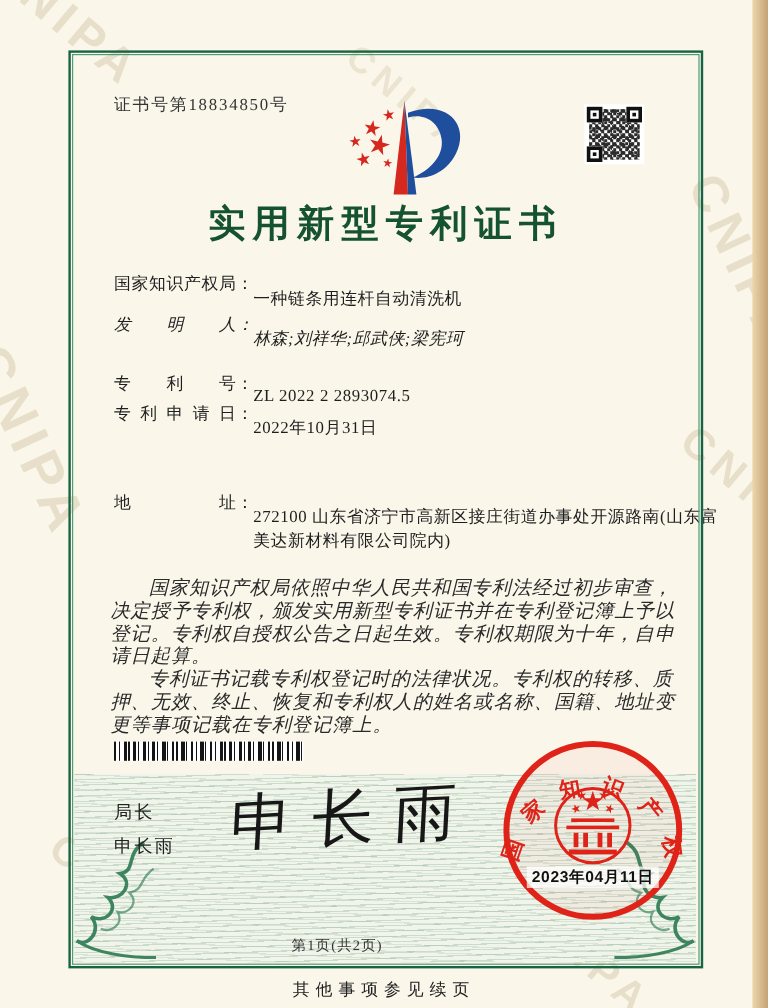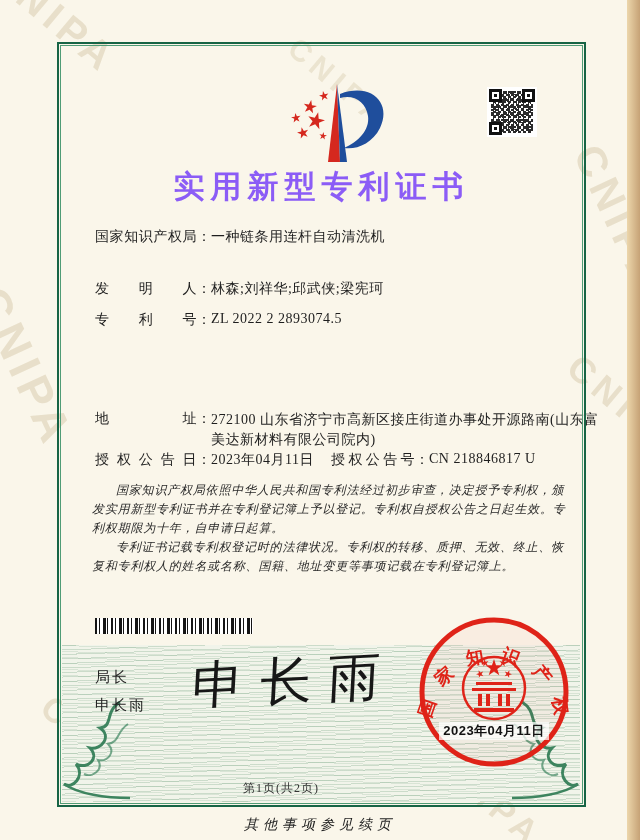--- a/index.html
+++ b/index.html
@@ -43,31 +43,31 @@
   .qr-noise { position:absolute; inset:4px;
     background:
       repeating-conic-gradient(#1a1a1a 0% 25%, transparent 0% 50%) 0 0/5px 5px,
       repeating-conic-gradient(transparent 0% 30%, #1a1a1a 0% 55%) 2px 3px/7px 7px;
     opacity:.92; }
   .finder { position:absolute; width:13px; height:13px; border:3px solid #111; background:#fff; }
   .finder::after { content:""; position:absolute; left:2px; top:2px; width:3px; height:3px; background:#111; }
   .f-tl { left:2px; top:2px; } .f-tr { right:2px; top:2px; } .f-bl { left:2px; bottom:2px; }
 
   .title { left:57px; top:166px; width:529px; text-align:center;
-    font-size:31px; font-weight:bold; letter-spacing:6px; color:#8b5cf6; z-index:2; }
+    font-size:31px; font-weight:bold; letter-spacing:6px; color:#14532d; z-index:2; }
 
   .frow { position:absolute; left:95px; font-size:14px; color:#1e1e1e; letter-spacing:0.5px; z-index:2; }
   .flabel { display:inline-block; width:102px; text-align:justify; text-align-last:justify; vertical-align:top; }
   .fcolon { display:inline-block; width:14px; vertical-align:top; }
-  .fvalue { display:inline-block; vertical-align:top; }
+  .fvalue { display:inline-block; vertical-align:top;margin-top:12px; }
   .addr-val { width:392px; line-height:19.5px; }
   .pair2 { position:absolute; left:236px; top:0; white-space:nowrap; }
   .flabel2 { display:inline-block; width:84px; text-align:justify; text-align-last:justify; }
 
-  .legal { left:92px; top:481px; width:484px; font-size:12px; line-height:19px;
+  .legal { left:92px; top:481px; width:484px; font-size:16px; line-height:19px;
     letter-spacing:0.8px; color:#2a2a2a; font-style:italic; z-index:2; }
   .legal p { text-indent:2em; }
 
   .barcode { left:95px; top:618px; width:158px; height:16px; z-index:2;
     background:repeating-linear-gradient(90deg,
       #141414 0 2px,#fff 2px 4px,#141414 4px 5px,#fff 5px 8px,
       #141414 8px 11px,#fff 11px 12px,#141414 12px 13px,#fff 13px 16px); }
 
   .director { left:95px; font-family:'Liberation Sans','DejaVu Sans',sans-serif;
     font-weight:normal; font-size:15px; color:#222; z-index:2; letter-spacing:2px; }
@@ -76,21 +76,21 @@
     z-index:2; }
 
   .seal { left:414px; top:612px; width:160px; height:160px; z-index:5; }
   .seal-date { position:absolute; left:25px; top:110px; width:110px; text-align:center;
     font-size:13px; font-weight:bold; color:#111; letter-spacing:0.5px;
     background:rgba(255,255,255,0.72); font-family:'Liberation Sans','DejaVu Sans',sans-serif; }
 
   .page-info { left:57px; top:780px; width:448px; text-align:center; font-size:12px;
     color:#333; z-index:2; letter-spacing:1px; }
   .continuation { left:0; top:816px; width:640px; text-align:center; font-size:14px;
-    font-style:italic; letter-spacing:5px; color:#222; z-index:2; }
+    letter-spacing:5px; color:#222; z-index:2; }
 </style>
 </head>
 <body>
 
 <div id="page">
 
   <span class="wm abs" style="left:-22px; top:-6px; font-size:40px; transform:rotate(40deg);">CNIPA</span>
   <span class="wm abs" style="left:278px; top:66px; font-size:30px; transform:rotate(40deg); opacity:.8;">CNIPA</span>
   <span class="wm abs" style="left:540px; top:195px; font-size:42px; transform:rotate(65deg);">CNIPA</span>
   <span class="wm abs" style="left:-60px; top:340px; font-size:46px; transform:rotate(65deg);">CNIPA</span>
@@ -113,20 +113,21 @@
       <path d="M62,4 C46,14 56,28 42,30 C54,38 44,52 32,50 C42,60 30,72 18,66 C28,78 14,92 6,86"></path>
       <path d="M70,26 C58,34 62,44 50,46 C58,54 50,64 40,62 C46,72 34,80 26,76" stroke-width="2" opacity="0.7"></path>
       <path d="M6,86 C20,96 48,100 72,100" stroke-width="2.5"></path>
     </g>
   </svg>
 
   <div class="frame abs">
     <div class="frame-inner"></div>
   </div>
 
+  <div class="cert-no abs">证书号第18834850号</div>
 
   <svg class="logo abs" viewBox="0 0 130 90">
     <defs>
       <path id="star" d="M0,-1 L0.2245,-0.309 L0.951,-0.309 L0.3633,0.118 L0.5878,0.809 L0,0.382 L-0.5878,0.809 L-0.3633,0.118 L-0.951,-0.309 L-0.2245,-0.309 Z"></path>
     </defs>
     <path d="M60,14 C92,2 112,24 100,48 C92,64 76,70 64,68 C78,62 90,50 88,36 C86,22 74,14 60,18 Z" fill="#1f4e9c"></path>
     <polygon points="57,4 48,82 60,82" fill="#d5281e"></polygon>
     <polygon points="57,4 60,82 67,82" fill="#1f4e9c"></polygon>
     <g fill="#d5281e">
       <use href="#star" transform="translate(44,16) scale(5) rotate(-12)"></use>
@@ -143,34 +144,31 @@
     <div class="finder f-tl"></div>
     <div class="finder f-tr"></div>
     <div class="finder f-bl"></div>
   </div>
 
   <div class="title abs">实用新型专利证书</div>
 
   <div class="frow" style="top:228px;">
     <span class="flabel">国家知识产权局</span><span class="fcolon">：</span><span class="fvalue">一种链条用连杆自动清洗机</span>
   </div>
-  <div class="frow" style="top:280px;">
+  <div class="frow" style="top:262px;font-style:italic;">
     <span class="flabel">发明人</span><span class="fcolon">：</span><span class="fvalue">林森;刘祥华;邱武侠;梁宪珂</span>
   </div>
   <div class="frow" style="top:311px;">
     <span class="flabel">专利号</span><span class="fcolon">：</span><span class="fvalue">ZL 2022 2 2893074.5</span>
   </div>
+  <div class="frow" style="top:336px;">
+    <span class="flabel">专利申请日</span><span class="fcolon">：</span><span class="fvalue">2022年10月31日</span>
+  </div>
   <div class="frow" style="top:410px;text-decoration:underline;">
     <span class="flabel">地址</span><span class="fcolon">：</span><span class="fvalue addr-val">272100 山东省济宁市高新区接庄街道办事处开源路南(山东富美达新材料有限公司院内)</span>
-  </div>
-  <div class="frow" style="top:451px;">
-    <span class="flabel">授权公告日</span><span class="fcolon">：</span><span class="fvalue">2023年04月11日</span>
-    <span class="pair2">
-      <span class="flabel2">授权公告号</span><span class="fcolon">：</span><span class="fvalue">CN 218846817 U</span>
-    </span>
   </div>
 
   <div class="legal abs">
     <p>国家知识产权局依照中华人民共和国专利法经过初步审查，决定授予专利权，颁发实用新型专利证书并在专利登记簿上予以登记。专利权自授权公告之日起生效。专利权期限为十年，自申请日起算。</p>
     <p>专利证书记载专利权登记时的法律状况。专利权的转移、质押、无效、终止、恢复和专利权人的姓名或名称、国籍、地址变更等事项记载在专利登记簿上。</p>
   </div>
 
   <div class="barcode abs"></div>
 
   <div class="director abs" style="top:668px;">局长</div>

